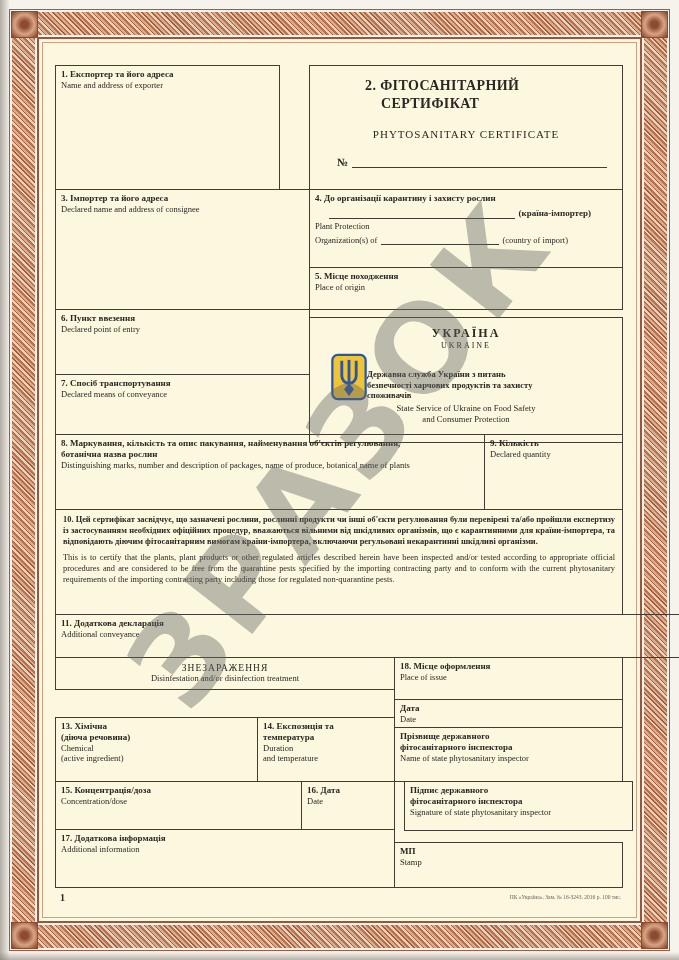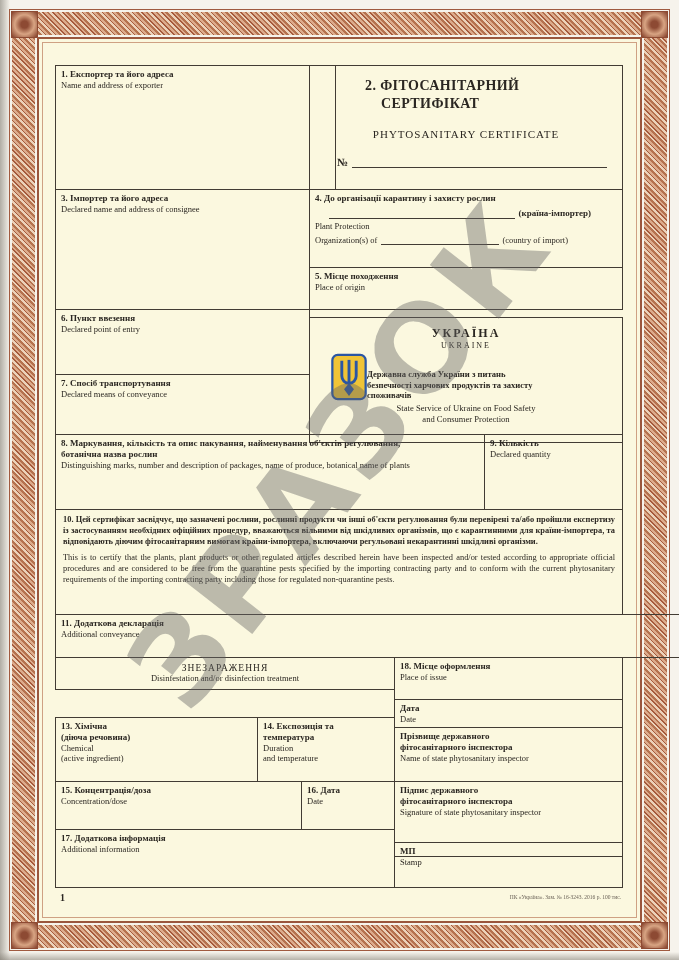--- a/index.html
+++ b/index.html
@@ -59,21 +59,21 @@
   <div class="frame-band"></div>
   <div class="corner tl"></div>
   <div class="corner tr"></div>
   <div class="corner bl"></div>
   <div class="corner br"></div>
   <div class="frame-line-inner"></div>
   <div class="inner-line"></div>
 
   <div class="formtable">
 
-    <div class="cell" style="left:0;top:0;width:281px;height:125px">
+    <div class="cell" style="left:0;top:0;width:225px;height:125px">
       <div class="uk">1. Експортер та його адреса</div>
       <div class="en">Name and address of exporter</div>
     </div>
 
     <div class="cell" style="left:254px;top:0;width:314px;height:125px;padding-top:11px">
       <div class="cert-title t1">2. ФІТОСАНІТАРНИЙ</div>
       <div class="cert-title t2">СЕРТИФІКАТ</div>
       <div class="cert-sub">PHYTOSANITARY  CERTIFICATE</div>
       <div class="numrow">
         <span class="numlabel">№</span>
@@ -198,21 +198,21 @@
       <div class="uk">Дата</div>
       <div class="en">Date</div>
     </div>
 
     <div class="cell" style="left:339px;top:662px;width:229px;height:55px">
       <div class="uk">Прізвище державного
 фітосанітарного інспектора</div>
       <div class="en">Name of state phytosanitary inspector</div>
     </div>
 
-    <div class="cell" style="left:339px;top:716px;width:229px;height:76px">
+    <div class="cell" style="left:349px;top:716px;width:229px;height:50px">
       <div class="uk">Підпис державного
 фітосанітарного інспектора</div>
       <div class="en">Signature of state phytosanitary inspector</div>
     </div>
 
     <div class="cell" style="left:339px;top:777px;width:229px;height:46px">
       <div class="uk">МП</div>
       <div class="en">Stamp</div>
     </div>
 

